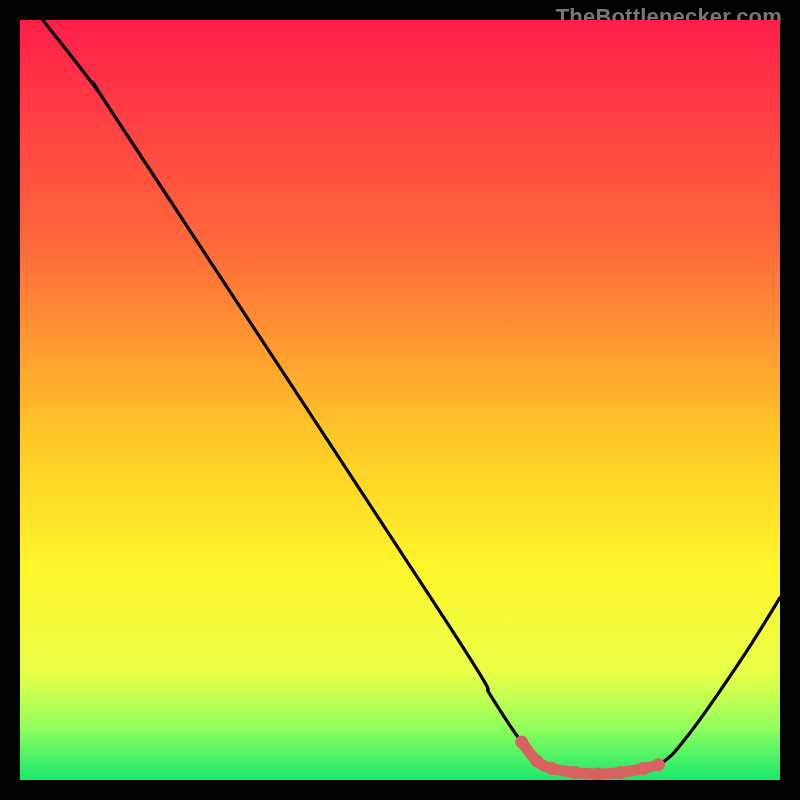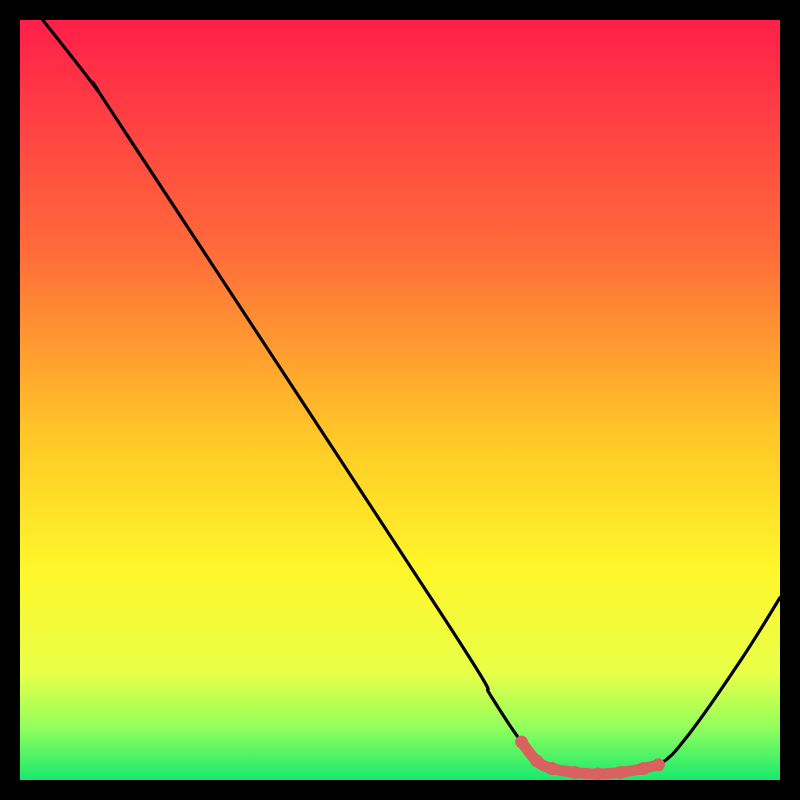--- a/index.html
+++ b/index.html
@@ -5,20 +5,21 @@
   body { margin: 0; padding: 0; background: #000; }
   .container { width: 800px; height: 800px; position: relative; background: #000; }
   .watermark { position: absolute; top: 4px; right: 18px; font-family: Arial, sans-serif; font-size: 22px; font-weight: bold; color: #787878; letter-spacing: 0.2px; }
   .plot-area { position: absolute; left: 20px; top: 20px; width: 760px; height: 760px; }
   svg { display: block; }
 </style>
 </head>
 <body>
 
 <div class="container">
+  <div class="watermark">TheBottlenecker.com</div>
   <div class="plot-area">
     <svg id="chart-svg" width="760" height="760" viewBox="0 0 760 760">
         <defs>
           <linearGradient id="bg-grad" x1="0" y1="0" x2="0" y2="1">
             <stop offset="0%" stop-color="#ff1f4a"></stop>
             <stop offset="30%" stop-color="#ff6a3a"></stop>
             <stop offset="55%" stop-color="#ffc827"></stop>
             <stop offset="72%" stop-color="#fff62a"></stop>
             <stop offset="86%" stop-color="#e8ff48"></stop>
             <stop offset="93%" stop-color="#93ff5c"></stop>

